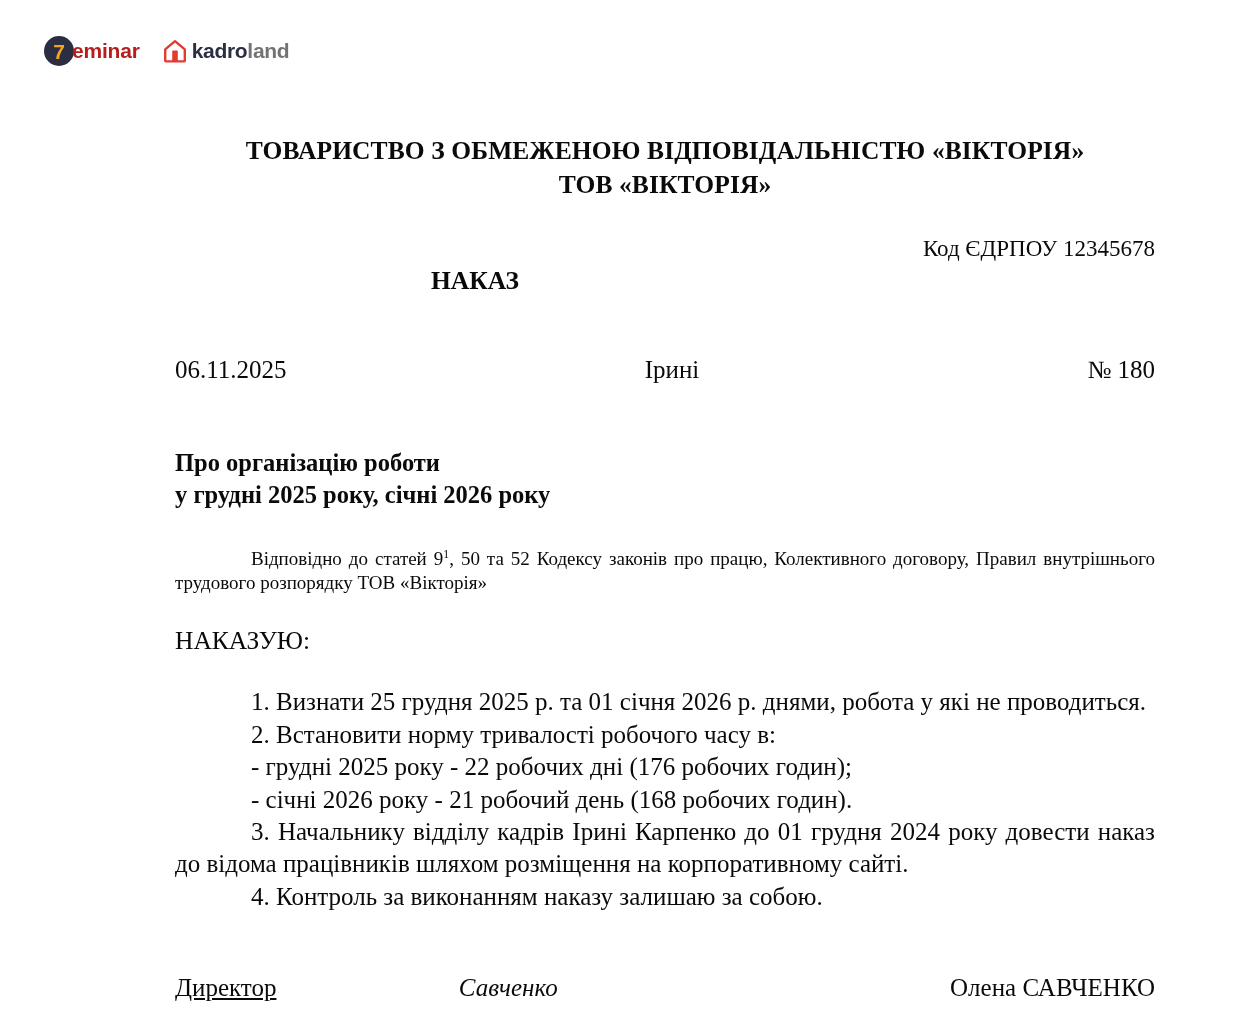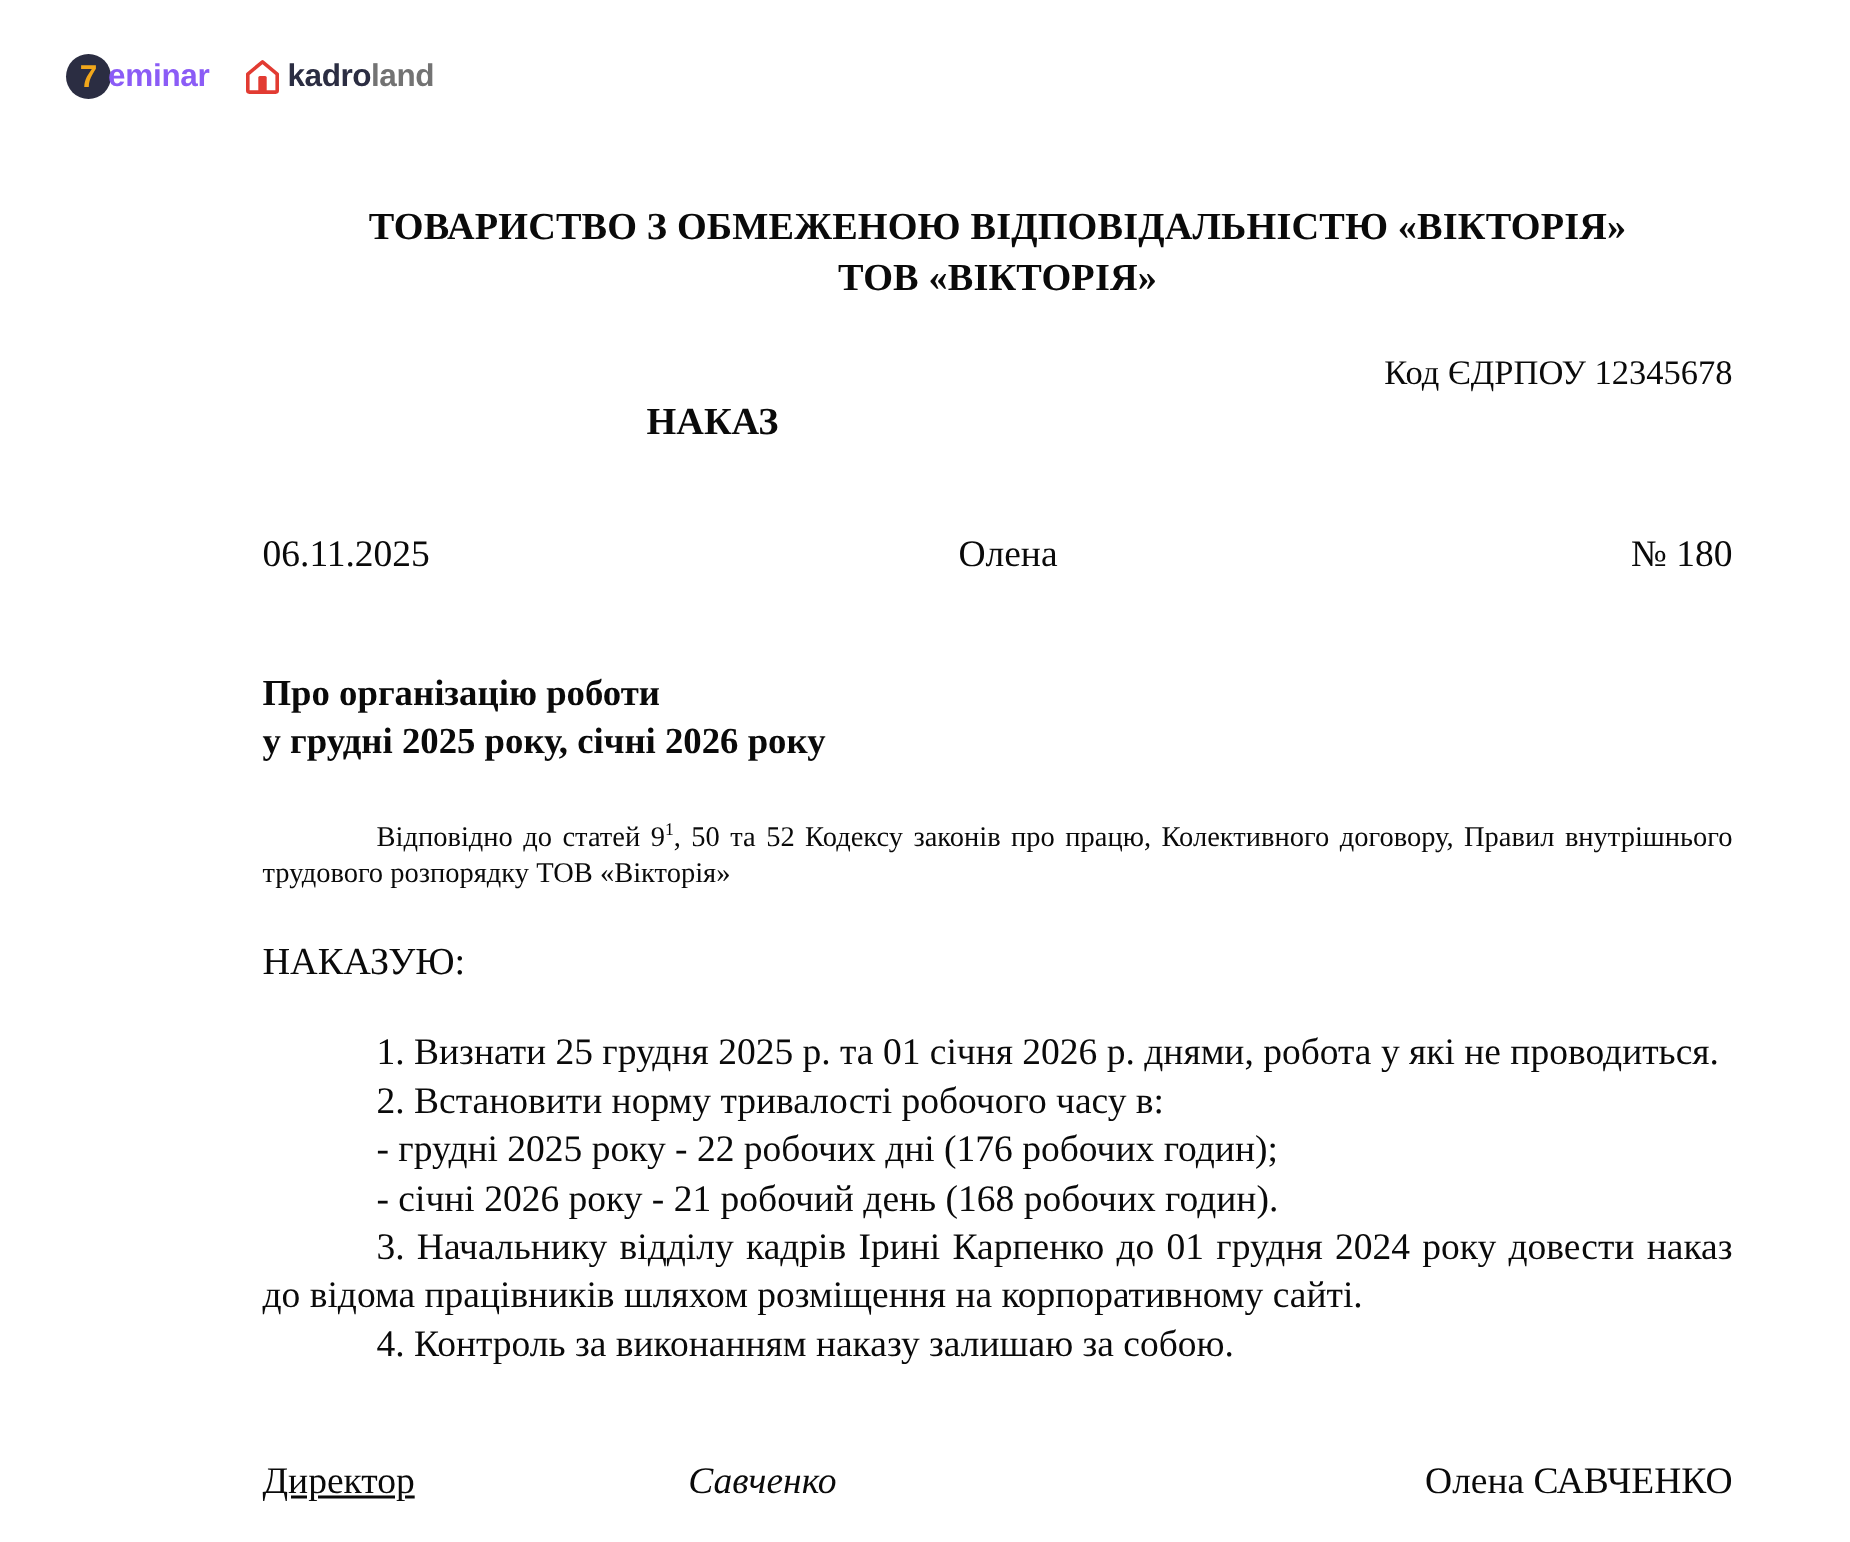--- a/index.html
+++ b/index.html
@@ -42,21 +42,21 @@
     justify-content: center;
     color: #f2a71b;
     font-size: 21px;
     font-weight: 700;
     line-height: 1;
     font-family: "Liberation Sans", "DejaVu Sans", sans-serif;
   }
   .seminar-word {
     font-size: 21px;
     font-weight: 700;
-    color: #8b5cf6;
+    color: #b91c1c;
     letter-spacing: -0.2px;
     margin-left: -3px;
   }
   .kadro-mark {
     width: 26px;
     height: 26px;
     position: relative;
     margin-right: 3px;
   }
   .kadro-word {
@@ -196,21 +196,21 @@
     <span>ТОВАРИСТВО З ОБМЕЖЕНОЮ ВІДПОВІДАЛЬНІСТЮ «ВІКТОРІЯ»</span>
     <span class="line2">ТОВ «ВІКТОРІЯ»</span>
   </div>
 
   <div class="code-line">Код ЄДРПОУ 12345678</div>
 
   <div class="order-word">НАКАЗ</div>
 
   <div class="meta-row">
     <span class="meta-date">06.11.2025</span>
-    <span class="meta-city">Олена</span>
+    <span class="meta-city">Ірині</span>
     <span class="meta-num">№ 180</span>
   </div>
 
   <div class="subject">
     <div>Про організацію роботи</div>
     <div>у грудні 2025 року, січні 2026 року</div>
   </div>
 
   <p class="body-para"><span>Відповідно до статей 9</span><sup>1</sup><span>, 50 та 52 Кодексу законів про працю, Колективного договору, Правил внутрішнього трудового розпорядку ТОВ «Вікторія»</span></p>
 

